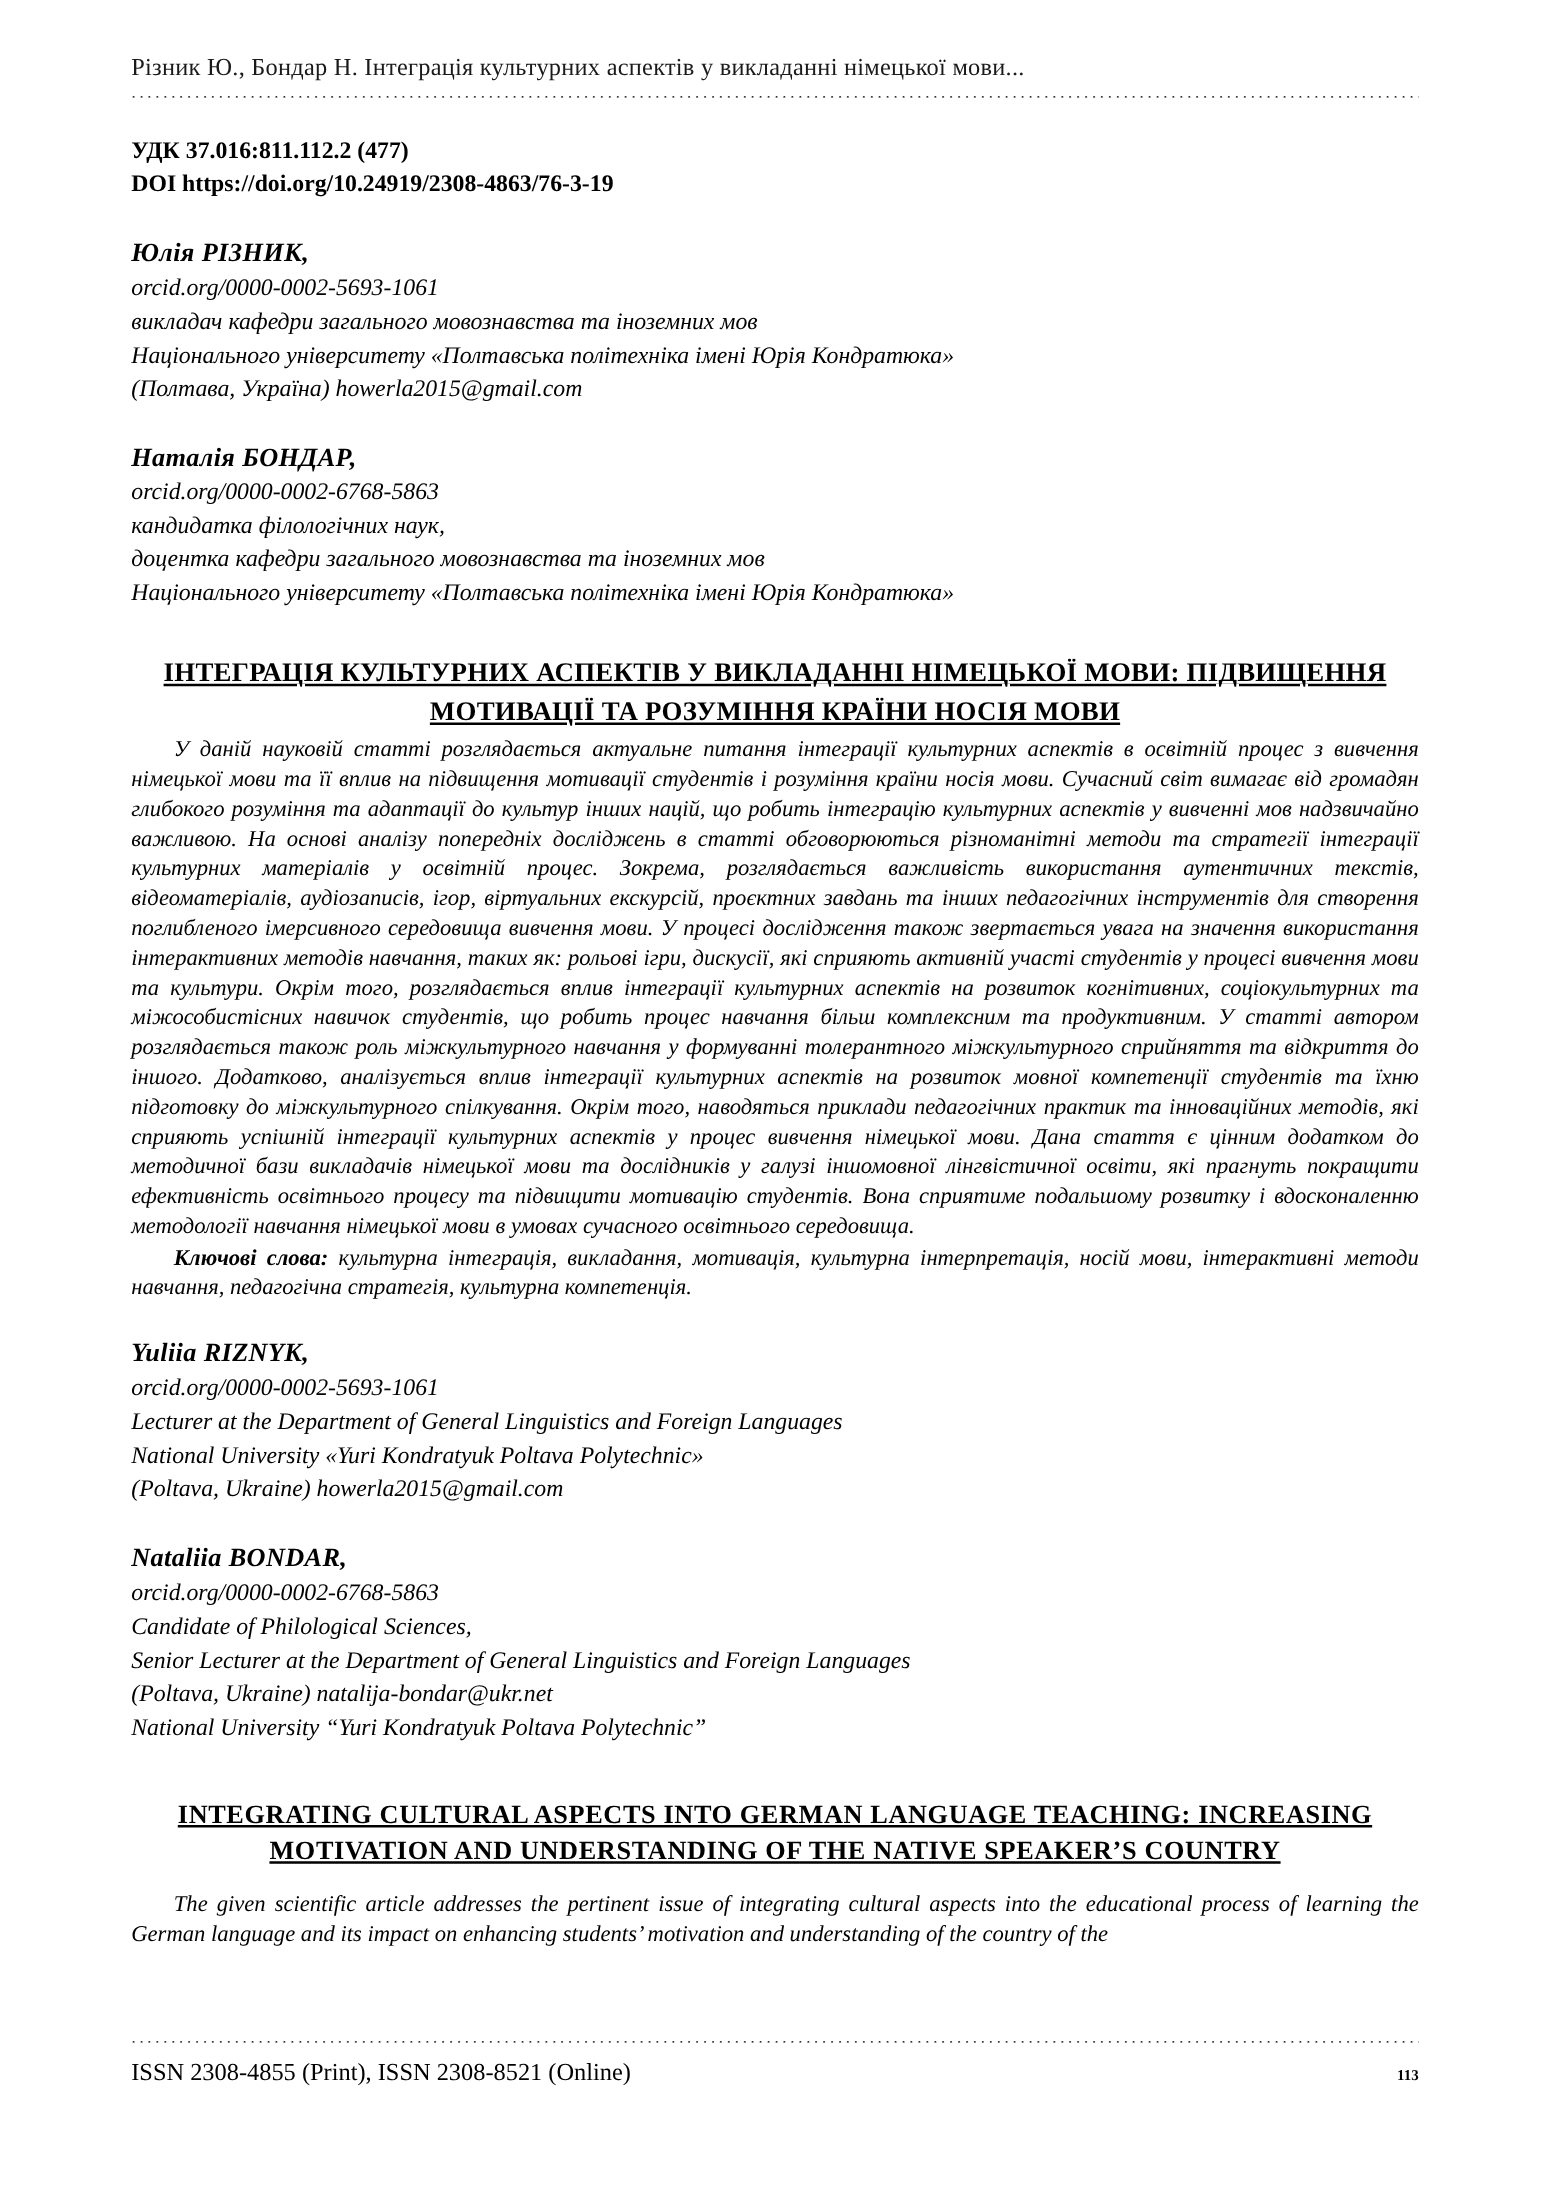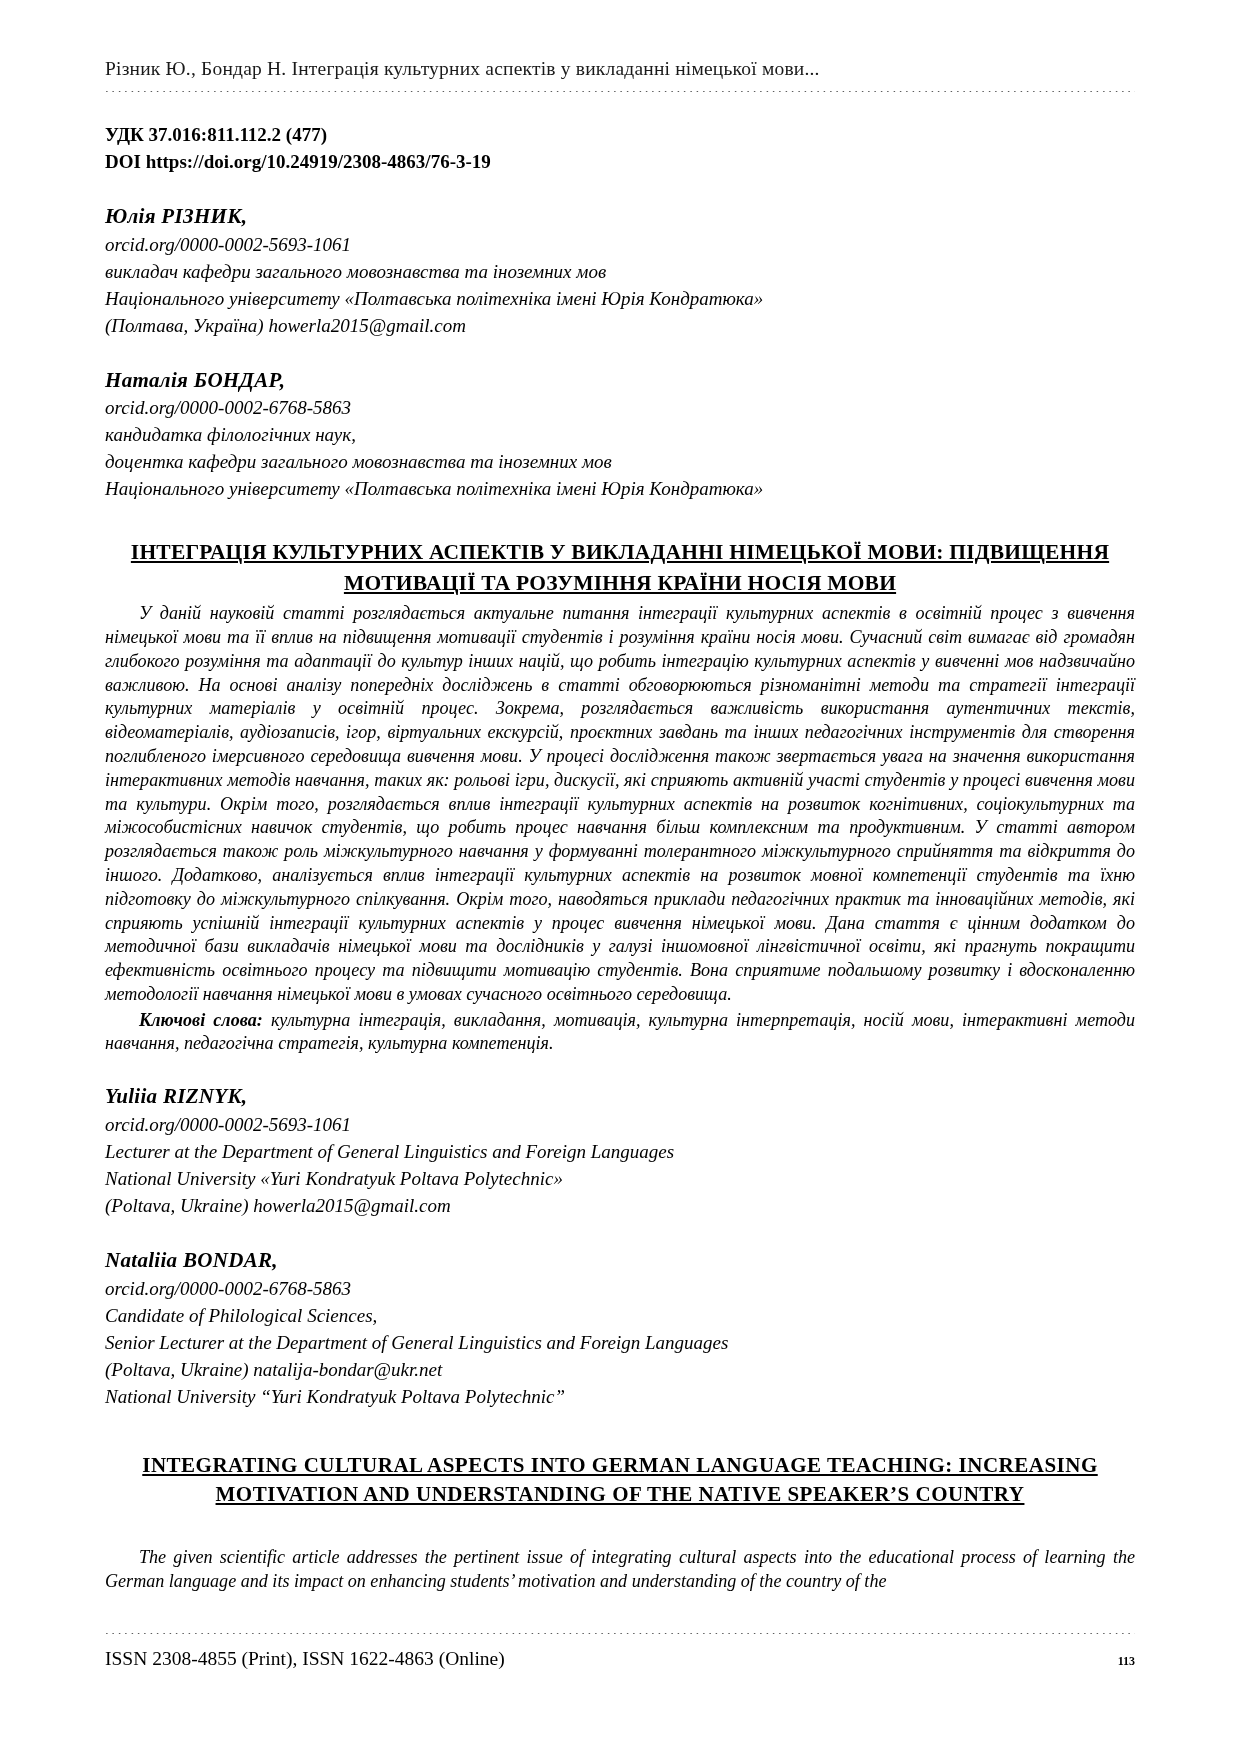--- a/index.html
+++ b/index.html
@@ -14,21 +14,21 @@
     background: #ffffff;
     box-sizing: border-box;
     padding: 0;
     font-family: "Liberation Serif", serif;
     color: #000000;
     overflow: hidden;
   }
   .content {
     position: absolute;
     left: 105px;
-    top: 58px;
+    top: 44px;
     width: 1030px;
   }
 
   
   .runhead {
     font-family: "Liberation Serif", serif;
     font-size: 19.5px;
     letter-spacing: 0.2px;
     color: #1a1a1a;
     white-space: nowrap;
@@ -102,21 +102,21 @@
     font-size: 18.1px;
     line-height: 1.315;
     text-align: justify;
     text-indent: 34px;
   }
   .keywords b {
     font-weight: bold;
     font-style: italic;
   }
   .abstract.en {
-    margin-top: 36px;
+    margin-top: 16px;
   }
 
   
   .footer {
     position: absolute;
     left: 105px;
     top: 1627px;
     width: 1030px;
   }
   .footer .dotrule {
@@ -190,18 +190,18 @@
 
     <div class="paper-title en">INTEGRATING CULTURAL ASPECTS INTO GERMAN LANGUAGE TEACHING: INCREASING MOTIVATION AND UNDERSTANDING OF THE NATIVE SPEAKER’S COUNTRY</div>
 
     <div class="abstract en">The given scientific article addresses the pertinent issue of integrating cultural aspects into the educational process of learning the German language and its impact on enhancing students’ motivation and understanding of the country of the</div>
 
   </div>
 
   <div class="footer">
     <div class="dotrule">......................................................................................................................................................................................................</div>
     <div class="footer-row">
-      <div>ISSN 2308-4855 (Print), ISSN 1622-4863 (Online)</div>
+      <div>ISSN 2308-4855 (Print), ISSN 2308-8521 (Online)</div>
       <div class="footer-page">113</div>
     </div>
   </div>
 
 </div>
 
 </body></html>

